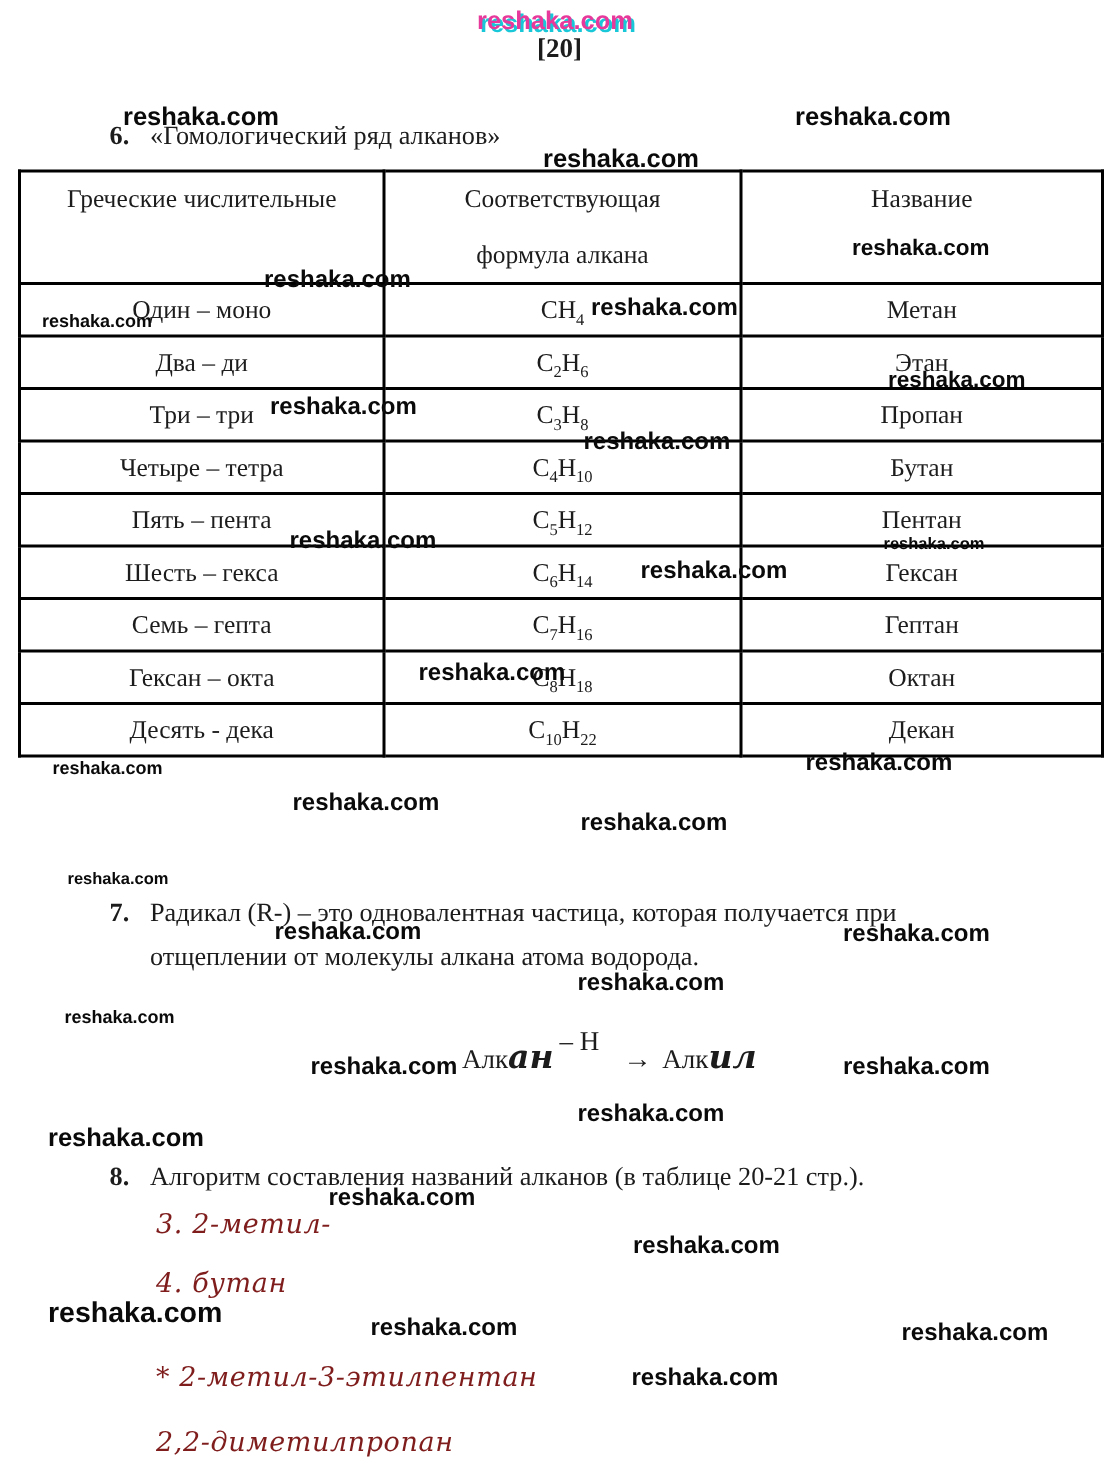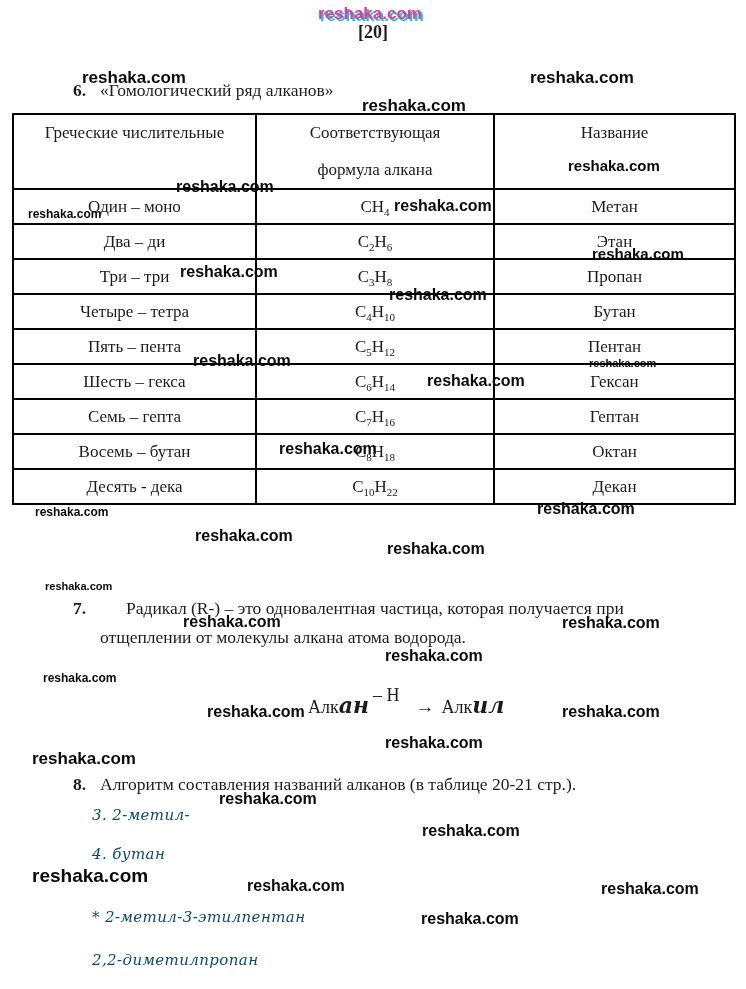--- a/index.html
+++ b/index.html
@@ -9,43 +9,43 @@
   }
   .page-number{
     position:absolute;top:22px;left:0;width:100%;text-align:center;
     font-weight:bold;font-size:18px;
   }
   
   .hang{position:absolute;left:100px;}
   .hang .num{position:absolute;left:-27px;top:0;font-weight:bold;}
   .sec6{top:80px;font-size:17.5px;}
   .sec7{top:594px;width:622px;font-size:17.5px;line-height:1.68;}
-  .sec7 .ptext{white-space:pre-line;margin-left:26px;}
+  .sec7 .ptext{white-space:pre-line;}
   .sec8{top:774px;width:630px;font-size:17.5px;}
   
   .alkane-table{
     position:absolute;top:113px;left:12px;width:722px;
     border-collapse:collapse;table-layout:fixed;font-size:17px;
   }
   .alkane-table th,.alkane-table td{
     border:2px solid #000;text-align:center;padding:0 20px;font-weight:normal;
   }
   .alkane-table th{vertical-align:top;line-height:2.15;height:64px;}
   th.col2{white-space:pre-line;}
   .alkane-table tbody td{height:33px;vertical-align:middle;}
   .alkane-table sub{font-size:11px;line-height:0;}
   
   .formula{position:absolute;top:676px;left:308px;font-size:18px;white-space:nowrap;margin-top:16px;}
   .hand{font-style:italic;font-weight:bold;font-size:22px;font-family:"DejaVu Serif",serif;}
   .formula .minus{position:relative;top:-12px;margin:0 16px 0 4px;}
   .formula .arrow{margin-right:7px;font-size:19px;}
   
   .hand-note{
-    position:absolute;left:92px;font-style:italic;
-    font-family:"DejaVu Serif",serif;font-size:15px;color:#0c4a6e;
+    position:absolute;left:104px;font-style:italic;
+    font-family:"DejaVu Serif",serif;font-size:18px;color:#7f1d1d;
     letter-spacing:0.4px;
   }
   .note-0{top:806px;}
   .note-1{top:845px;text-align:center;}
   .note-2{top:908px;}
   .note-3{top:951px;}
   
   .wm{
     position:absolute;font-family:"Liberation Sans",sans-serif;font-weight:bold;
     color:var(--wm-color,#0a0a0a);white-space:nowrap;z-index:5;
@@ -111,21 +111,21 @@
           <td>Шесть – гекса</td>
           <td>C<sub>6</sub>H<sub>1</sub><sub>4</sub></td>
           <td>Гексан</td>
         </tr>
         <tr>
           <td>Семь – гепта</td>
           <td>C<sub>7</sub>H<sub>1</sub><sub>6</sub></td>
           <td>Гептан</td>
         </tr>
         <tr>
-          <td>Восемь – бутан</td>
+          <td>Гексан – окта</td>
           <td>C<sub>8</sub>H<sub>1</sub><sub>8</sub></td>
           <td>Октан</td>
         </tr>
         <tr>
           <td>Десять - дека</td>
           <td>C<sub>1</sub><sub>0</sub>H<sub>2</sub><sub>2</sub></td>
           <td>Декан</td>
         </tr>
       </tbody>
   </table>

